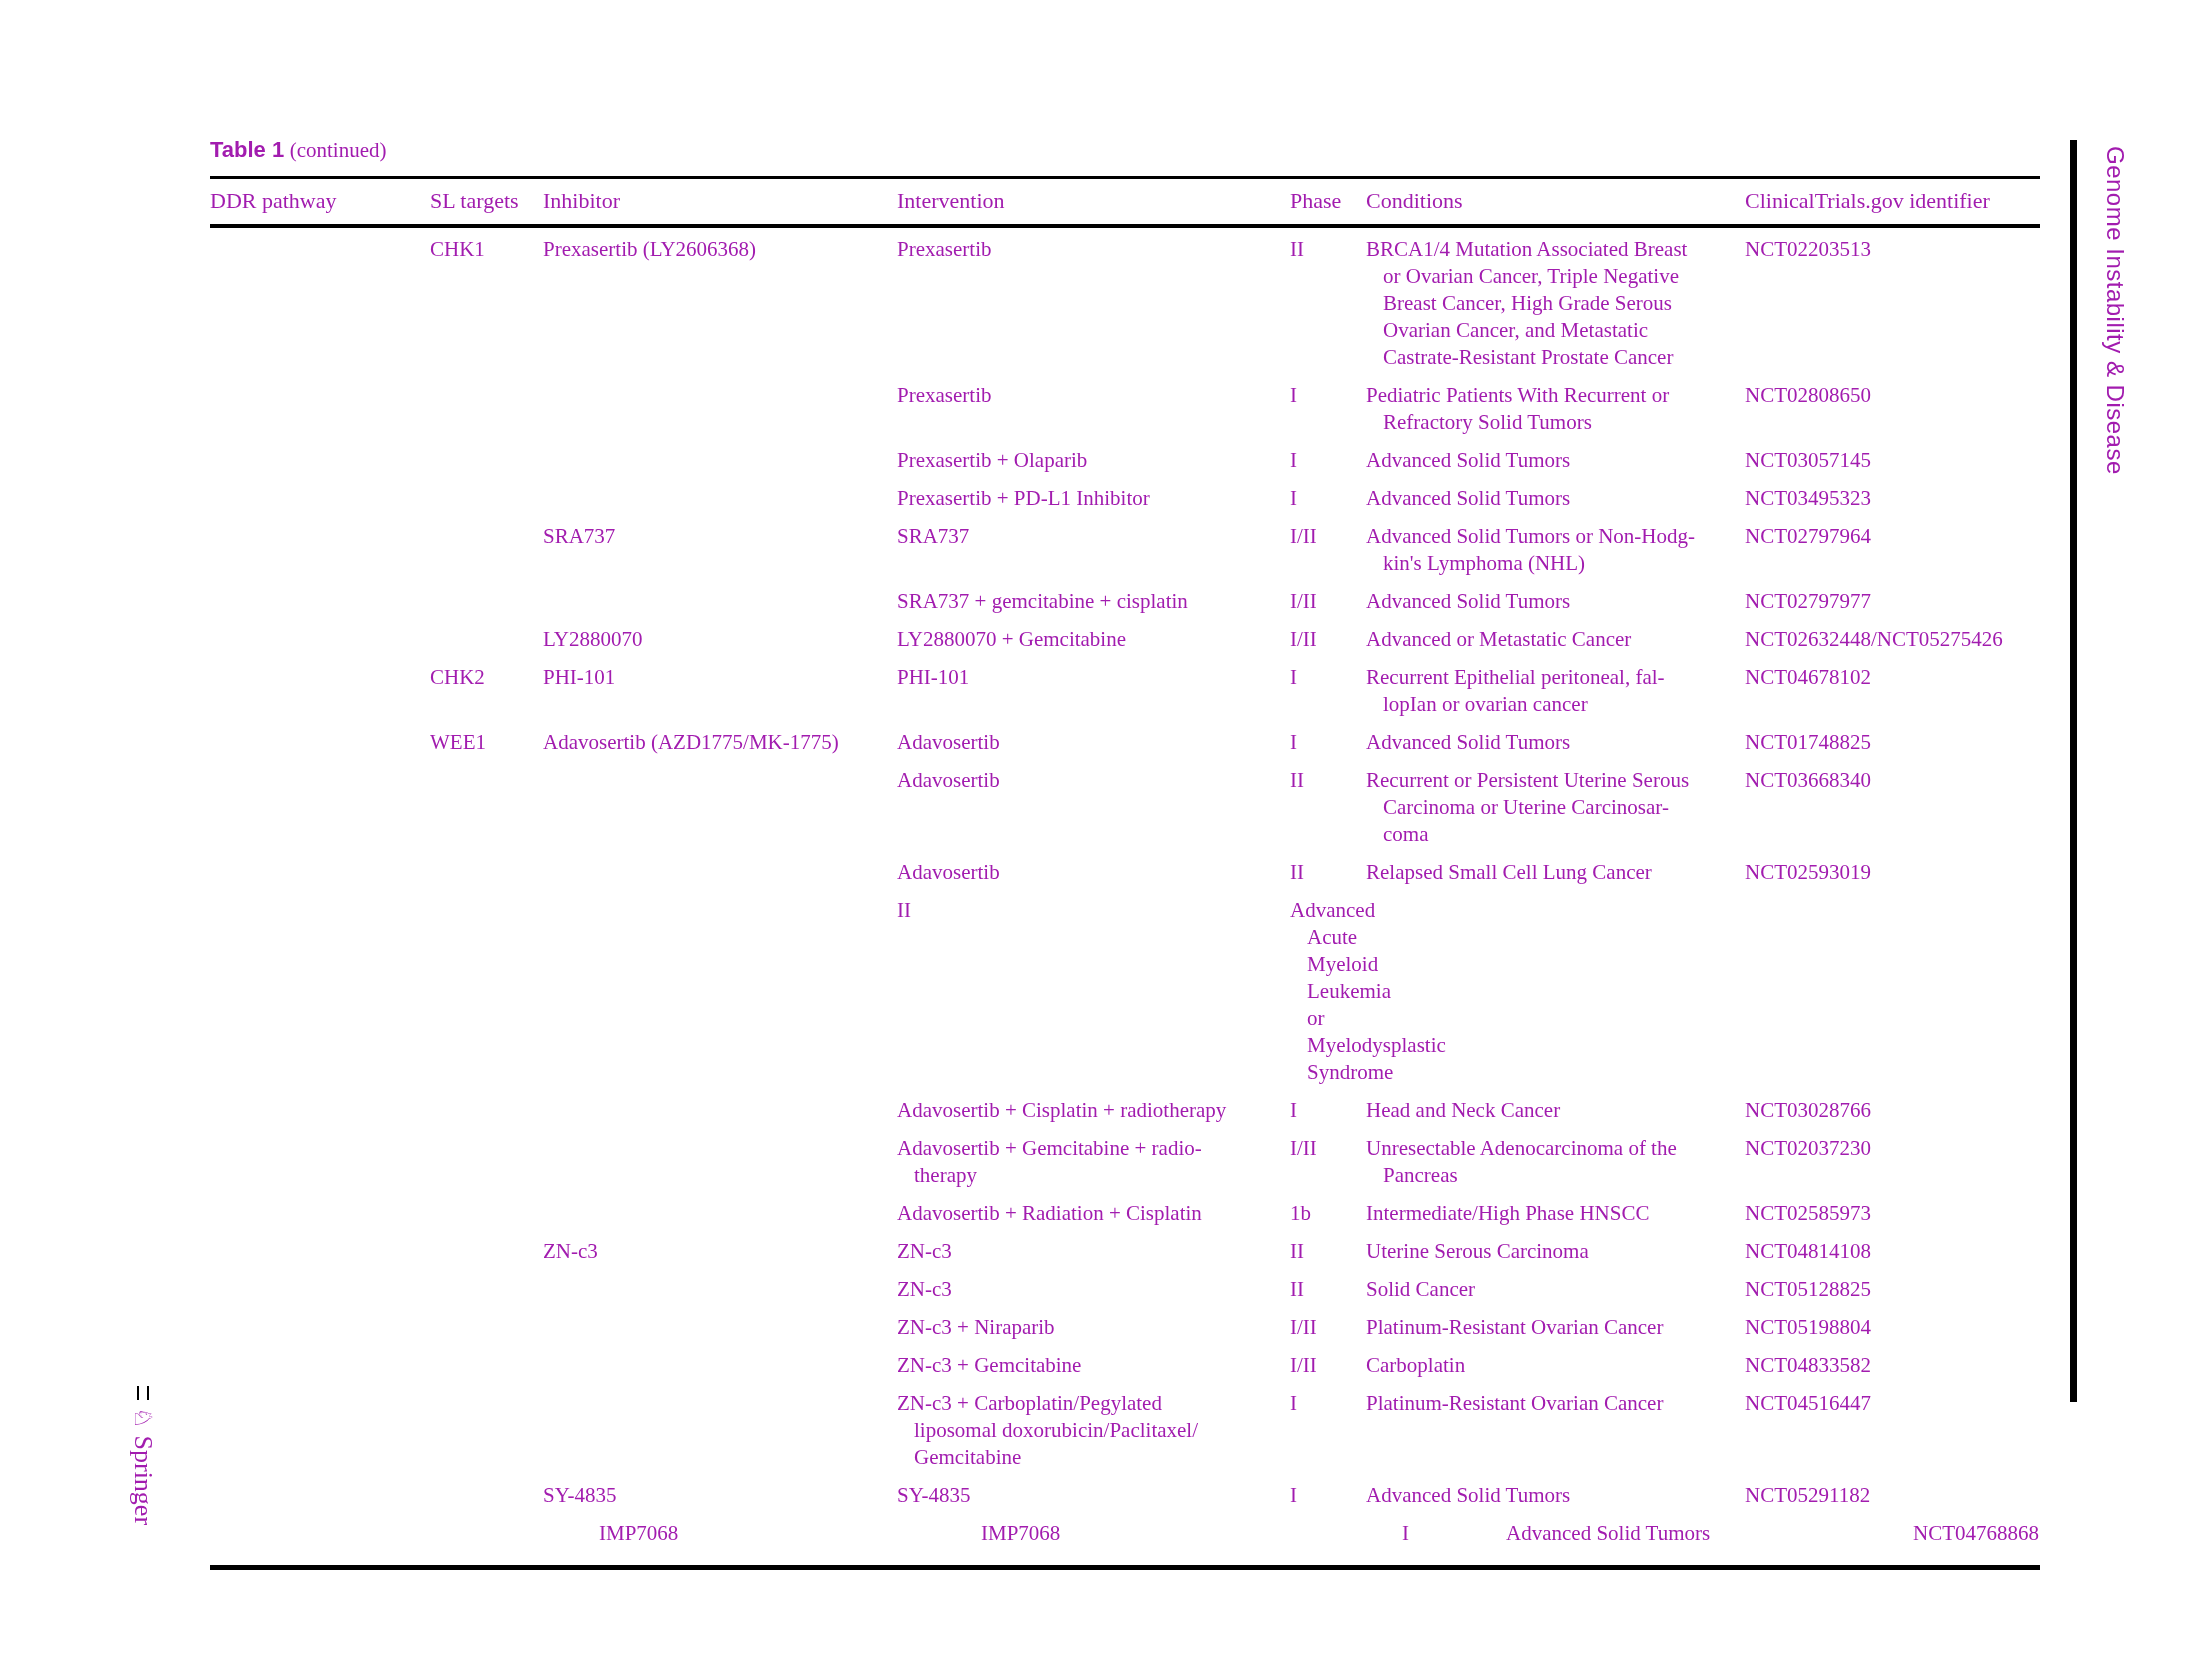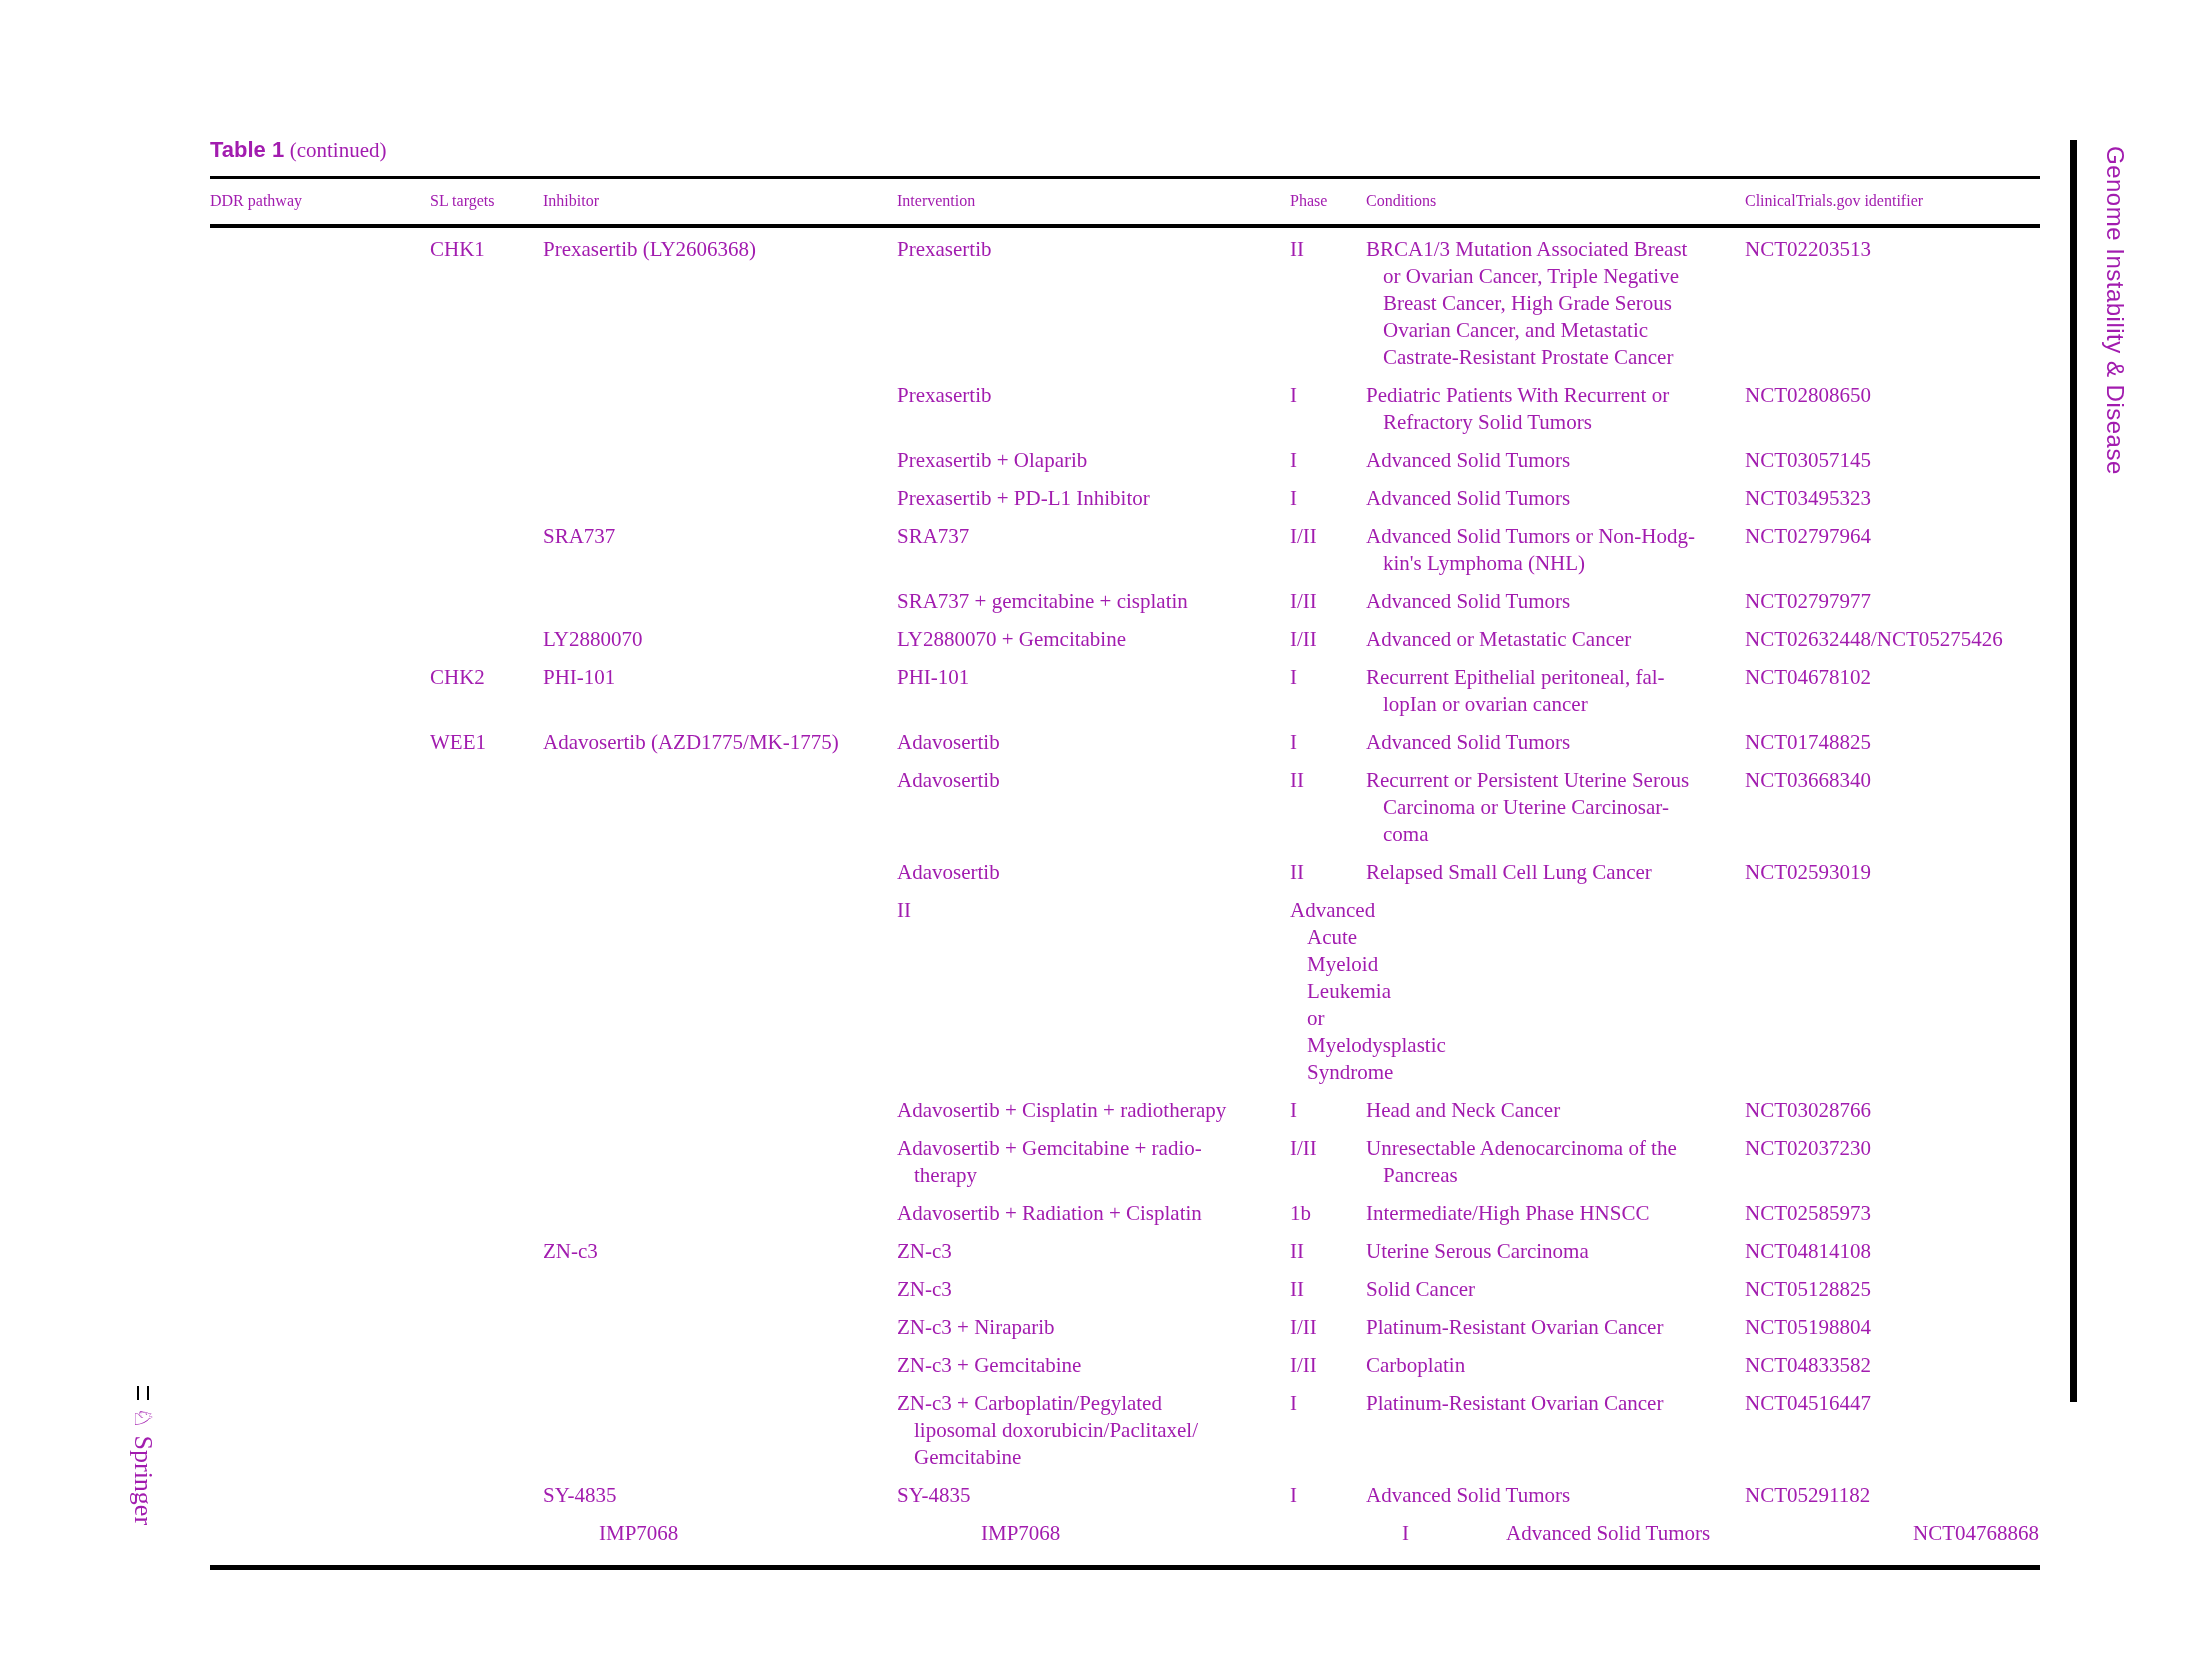--- a/index.html
+++ b/index.html
@@ -20,21 +20,21 @@
   .rule{background:#000;width:100%;}
   .rule-top{height:3px;}
   .rule-head{height:4px;}
   .rule-bottom{height:5px;}
   .t-grid{
     display:grid;
     grid-template-columns:220px 113px 354px 393px 76px 379px 295px;
     column-gap:0;
   }
   .t-head{padding:8px 0 10px 0;}
-  .t-head .cell{font-size:16px;line-height:27px;white-space:nowrap;}
+  .t-head .cell{font-size:22px;line-height:27px;white-space:nowrap;}
   .t-body{padding:8px 0 12px 0;}
   .t-row{margin-bottom:11px;}
   .t-row:last-child{margin-bottom:6px;gap:28px;}
   .cell{
     font-size:21px;line-height:27px;
     white-space:pre-line;
   }
   .hang{padding-left:17px;text-indent:-17px;}
   
   .side-rule{
@@ -89,21 +89,21 @@
 
     <div class="rule rule-head"></div>
 
     <div class="t-body">
   <div class="t-grid t-row">
     <div class="cell"></div>
     <div class="cell">CHK1</div>
     <div class="cell">Prexasertib (LY2606368)</div>
     <div class="cell hang">Prexasertib</div>
     <div class="cell">II</div>
-    <div class="cell hang">BRCA1/3 Mutation Associated Breast
+    <div class="cell hang">BRCA1/4 Mutation Associated Breast
 or Ovarian Cancer, Triple Negative
 Breast Cancer, High Grade Serous
 Ovarian Cancer, and Metastatic
 Castrate-Resistant Prostate Cancer</div>
     <div class="cell">NCT02203513</div>
   </div>
 
   <div class="t-grid t-row">
     <div class="cell"></div>
     <div class="cell"></div>

